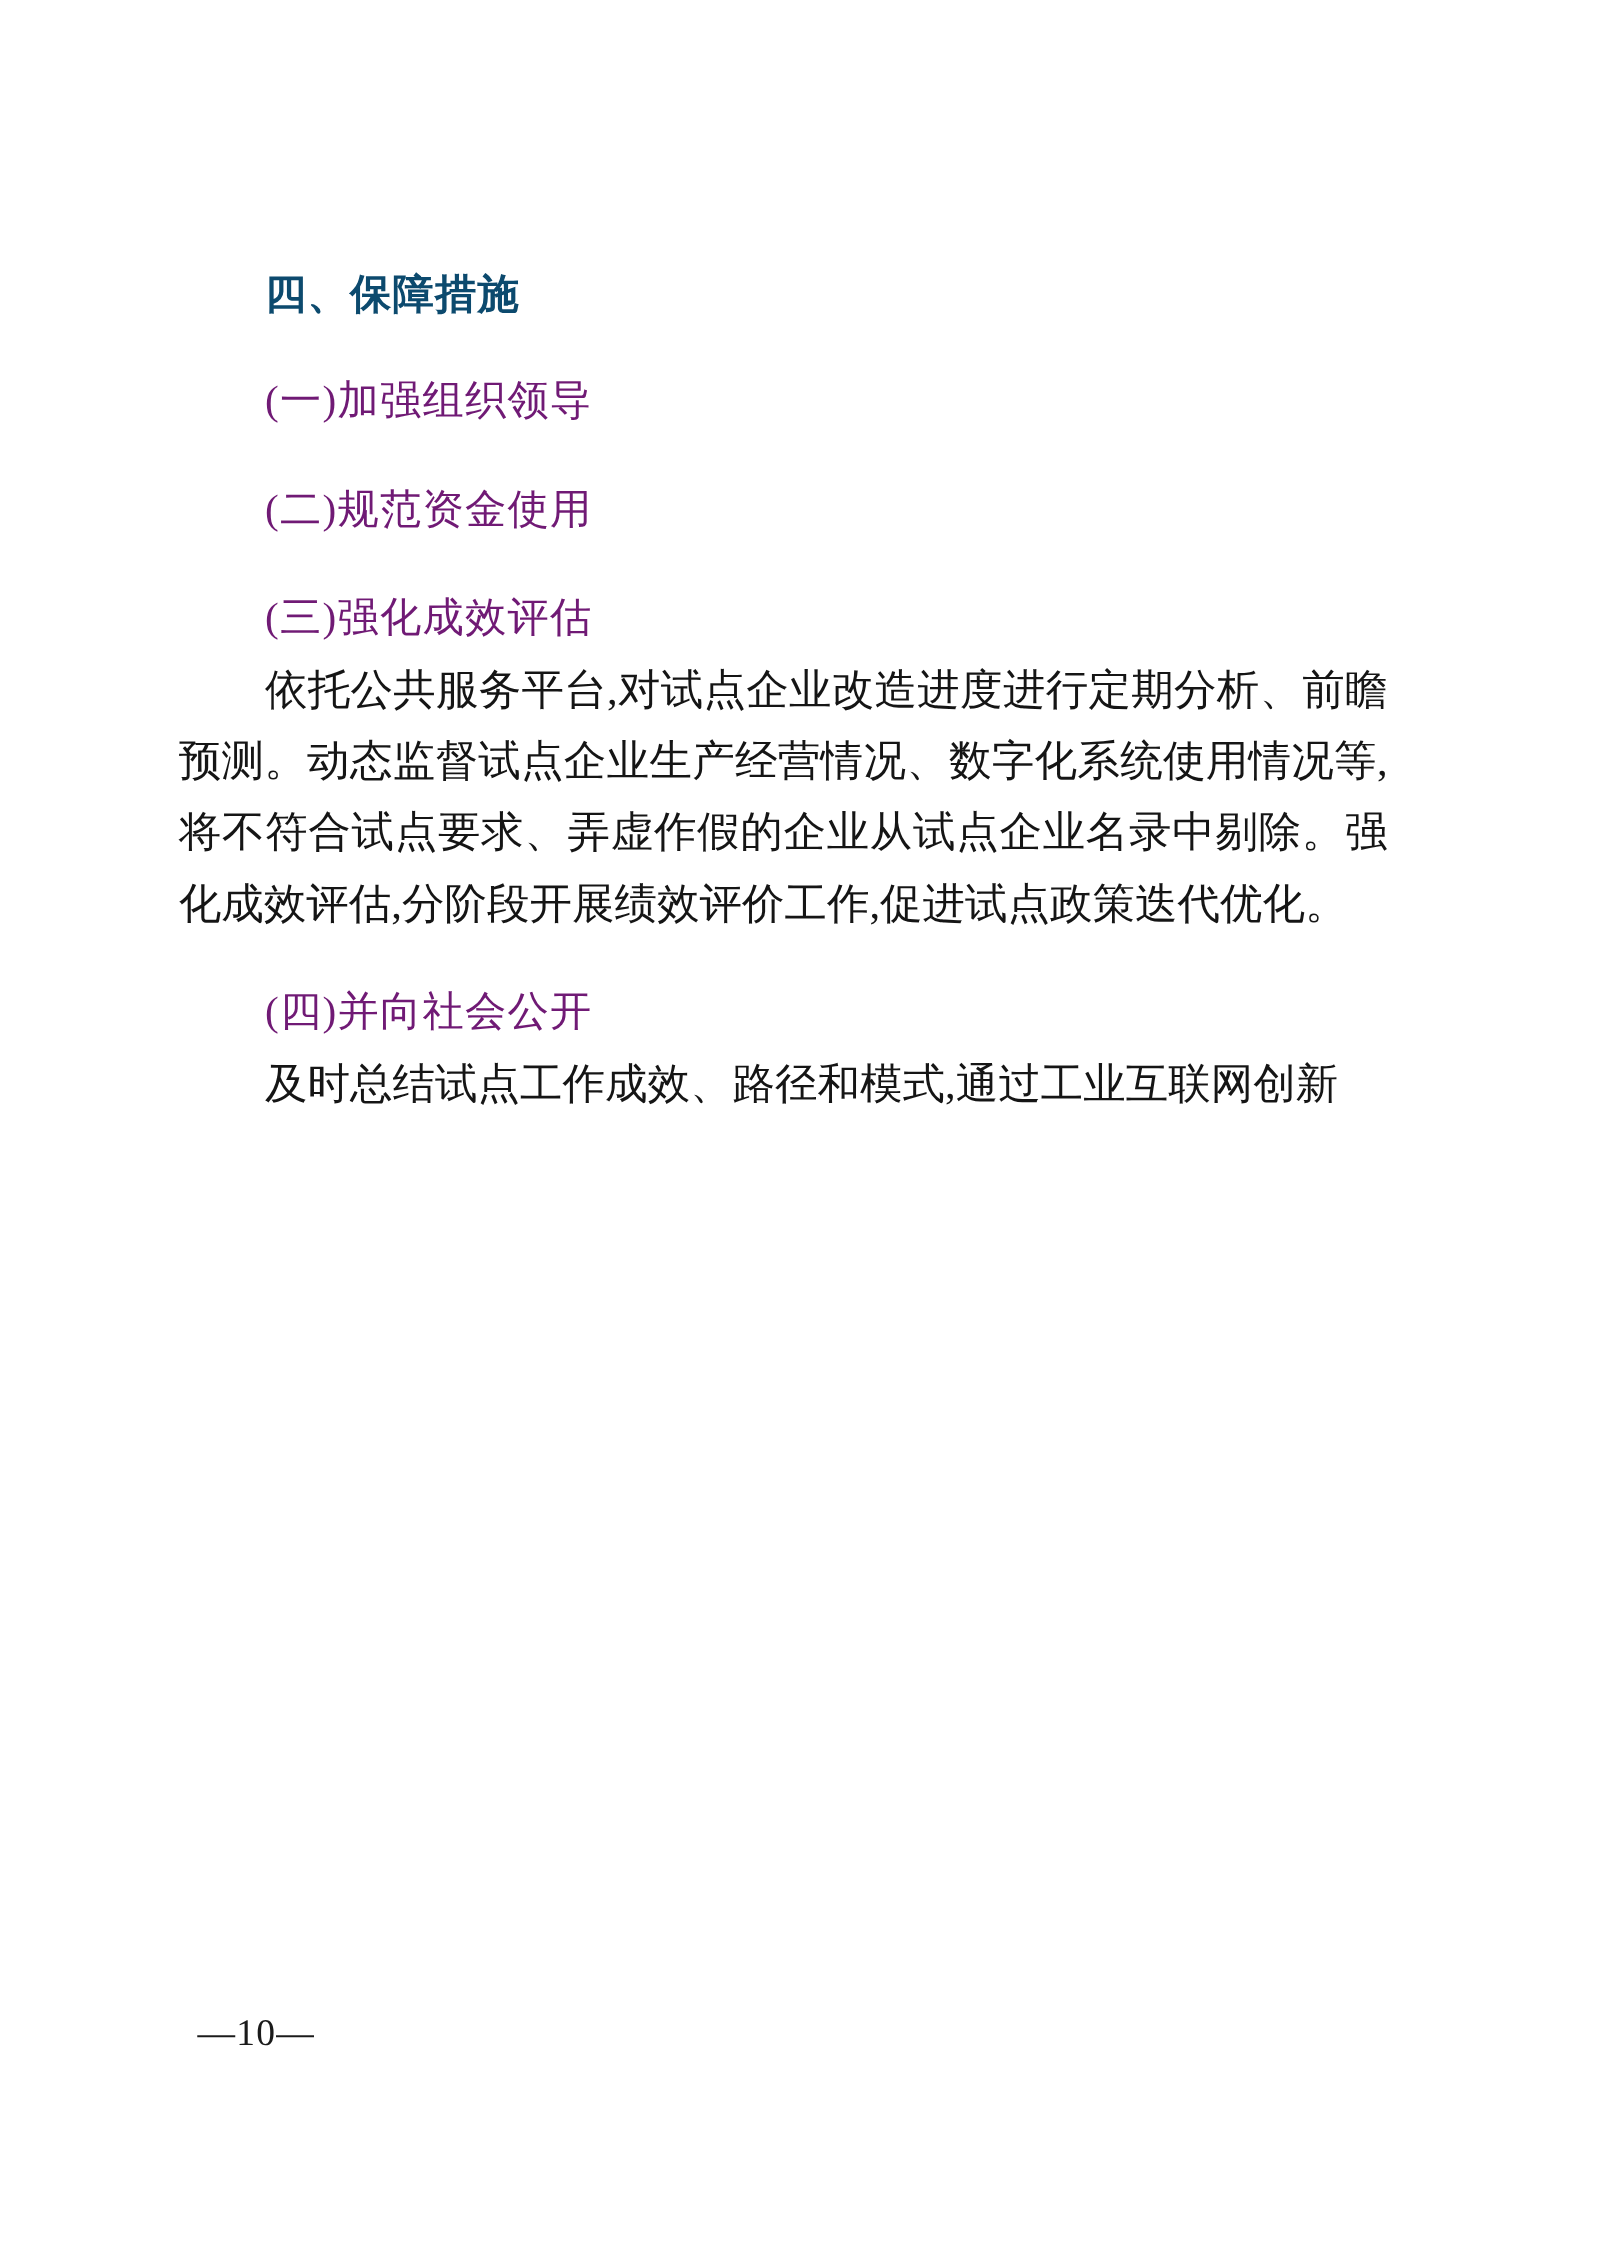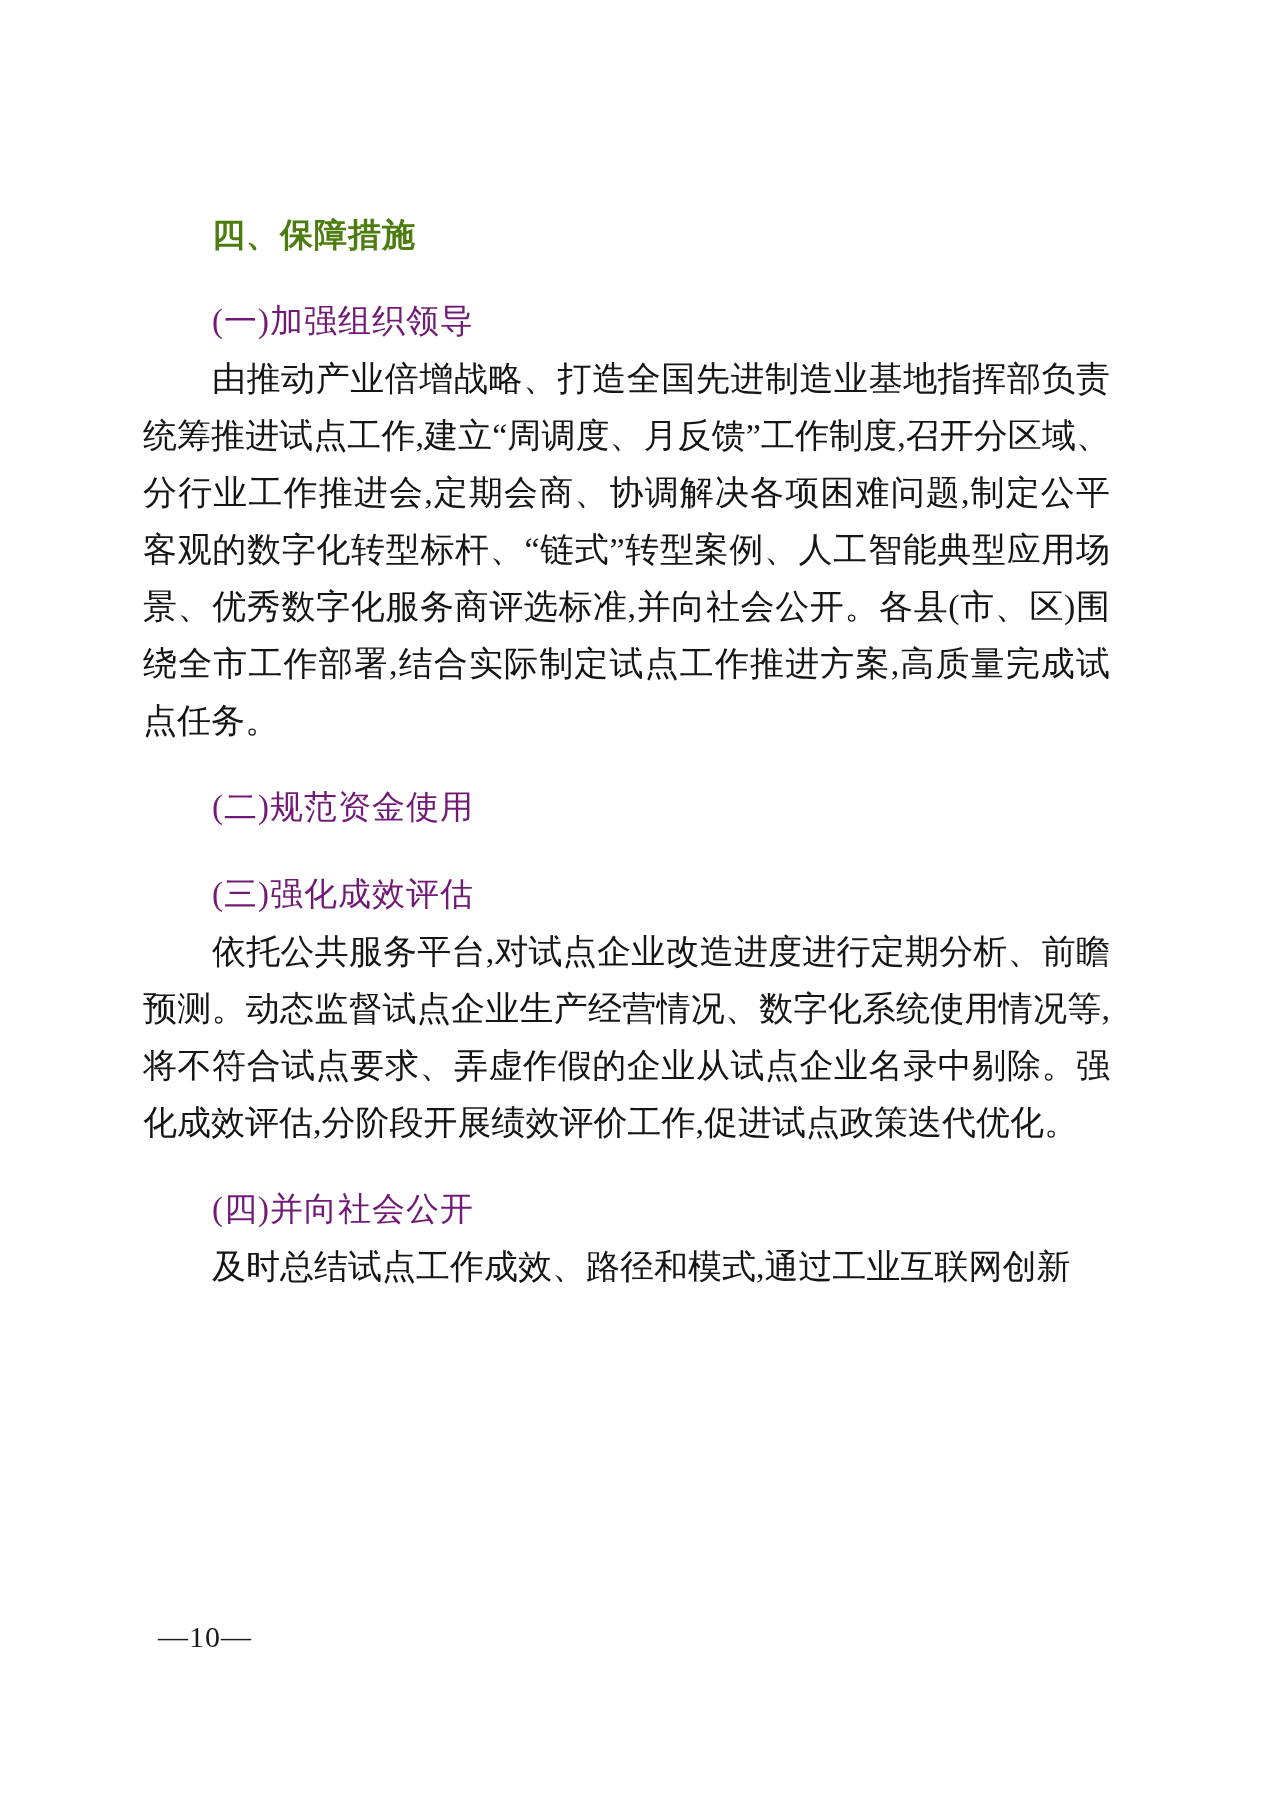--- a/index.html
+++ b/index.html
@@ -19,21 +19,21 @@
     left: 143px;
     top: 206px;
     width: 967px;
   }
   .doc-heading {
     margin: 0;
     font-family: "Liberation Sans", sans-serif;
     font-weight: 700;
     font-size: 33px;
     line-height: 57px;
-    color: #4d7c0f;
+    color: #0c4a6e;
     text-indent: 69px;
     letter-spacing: 1px;
   }
   .sec-title {
     margin: 30px 0 0 0;
     font-family: "Liberation Serif", "DejaVu Serif", serif;
     font-weight: 400;
     font-size: 33px;
     line-height: 57px;
     text-indent: 69px;
@@ -52,31 +52,29 @@
   }
   .page-num {
     position: absolute;
     left: 158px;
     top: 1607px;
     font-family: "Liberation Serif", "DejaVu Serif", serif;
     font-size: 30px;
     line-height: 40px;
     letter-spacing: 1px;
     color: #1a1a1a;
-    margin-top: 10px;
   }
 </style>
 </head>
 <body>
 
 <div class="doc-body">
   <h1 class="doc-heading">四、保障措施</h1>
 
   <h2 class="sec-title">(一)加强组织领导</h2>
-  <p class="para">由推动产业倍增战略、打造全国先进制造业基地指挥部负责统筹推进试点工作,建立“周调度、月反馈”工作制度,召开分区域、分行业工作推进会,定期会商、协调解决各项困难问题,制定公平客观的数字化转型标杆、“链式”转型案例、人工智能典型应用场景、优秀数字化服务商评选标准,并向社会公开。各县(市、区)围绕全市工作部署,结合实际制定试点工作推进方案,高质量完成试点任务。</p>
 
   <h2 class="sec-title">(二)规范资金使用</h2>
 
   <h2 class="sec-title">(三)强化成效评估</h2>
   <p class="para">依托公共服务平台,对试点企业改造进度进行定期分析、前瞻预测。动态监督试点企业生产经营情况、数字化系统使用情况等,将不符合试点要求、弄虚作假的企业从试点企业名录中剔除。强化成效评估,分阶段开展绩效评价工作,促进试点政策迭代优化。</p>
 
   <h2 class="sec-title">(四)并向社会公开</h2>
   <p class="para">及时总结试点工作成效、路径和模式,通过工业互联网创新</p>
 </div>
 

